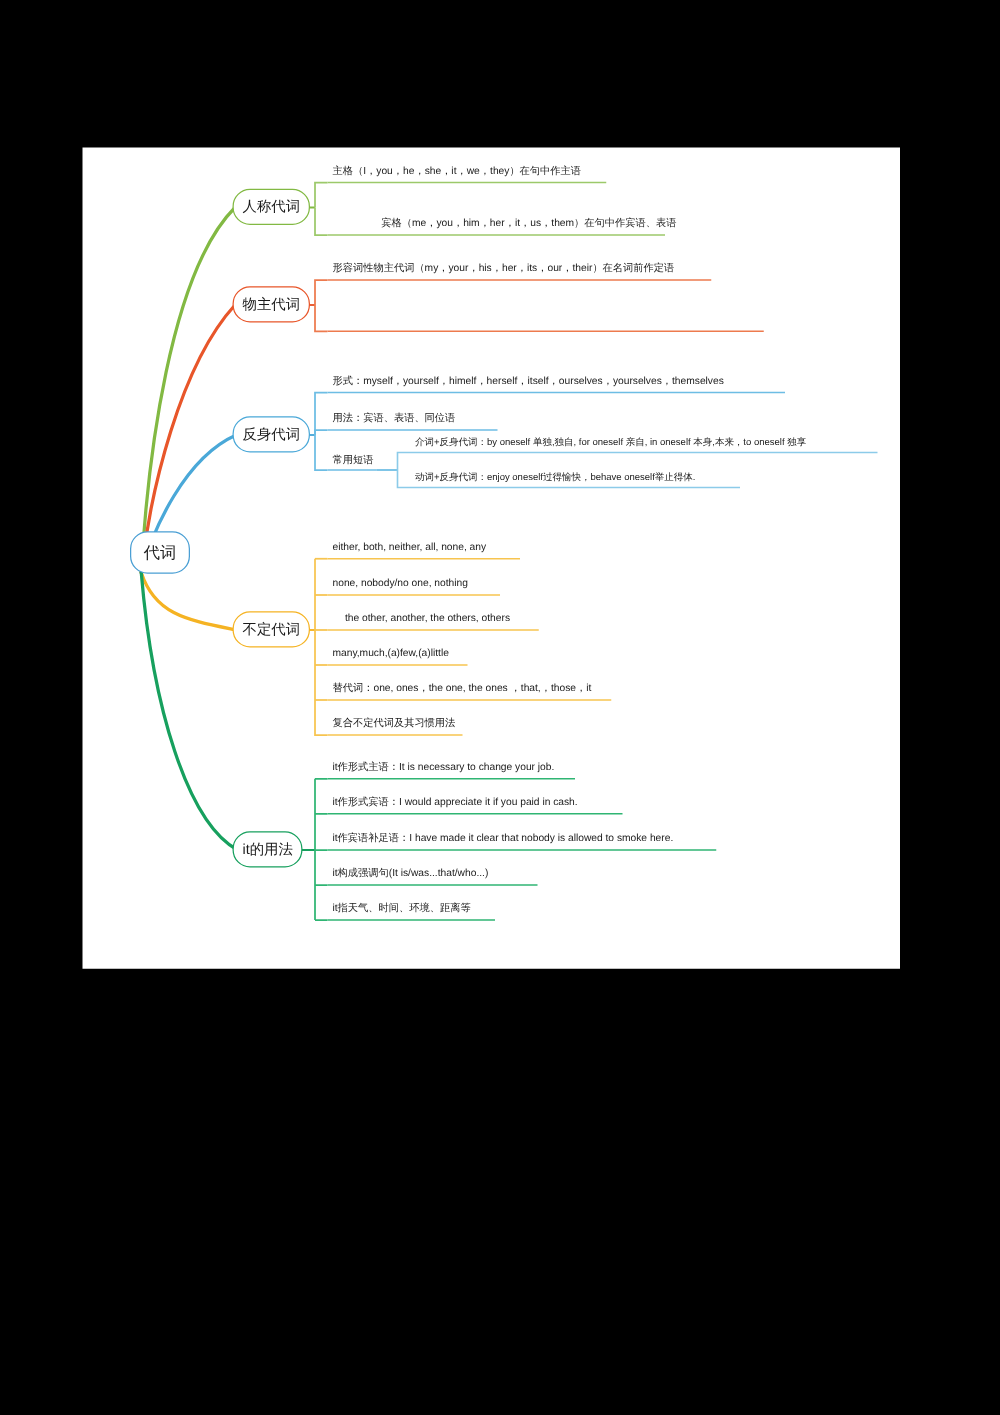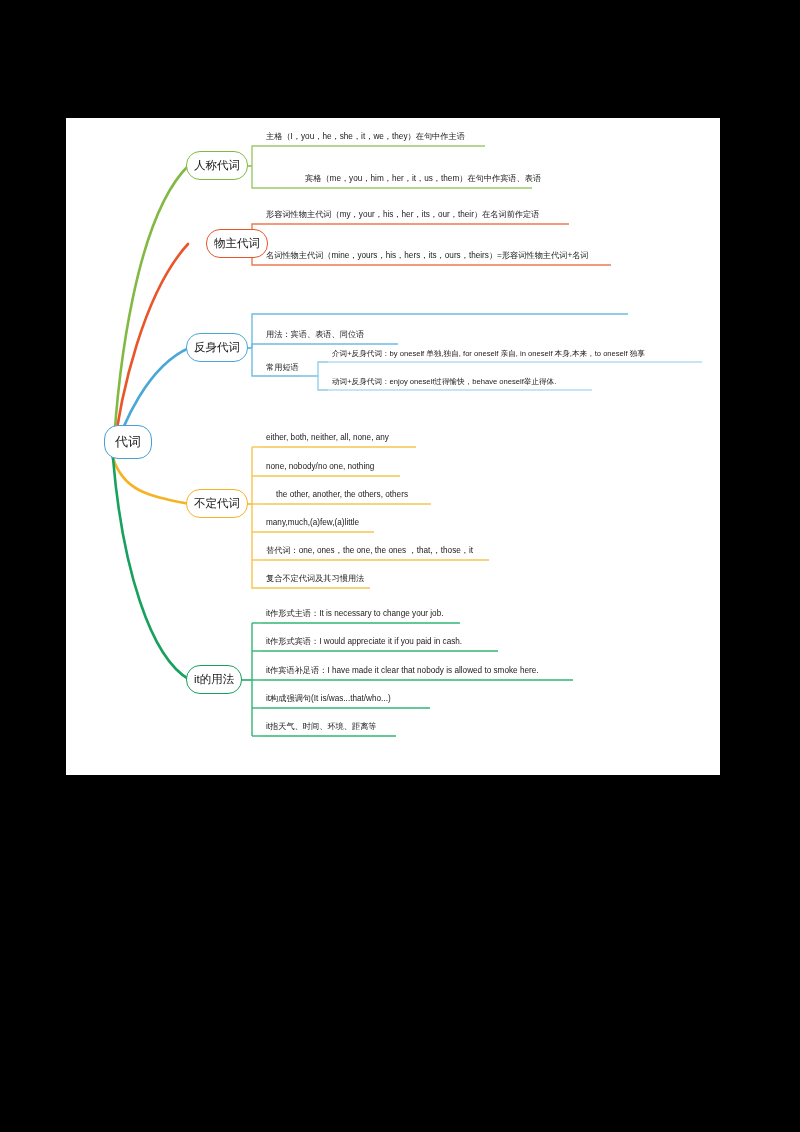--- a/index.html
+++ b/index.html
@@ -165,32 +165,32 @@
       <div class="node branch-node" style="left:120px; top:33px; border-color:#82b943;">
         <span>人称代词</span>
       </div>
       <div class="leaf" style="left:198px; top:14px;">
         <span>主格（I，you，he，she，it，we，they）在句中作主语</span>
       </div>
       <div class="leaf" style="left:198px; top:56px;margin-left:39px;">
         <span>宾格（me，you，him，her，it，us，them）在句中作宾语、表语</span>
       </div>
 
-      <div class="node branch-node" style="left:120px; top:111px; border-color:#e8562a;margin-left:20px;">
+      <div class="node branch-node" style="left:120px; top:111px; border-color:#e8562a;">
         <span>物主代词</span>
       </div>
       <div class="leaf" style="left:198px; top:92px;">
         <span>形容词性物主代词（my，your，his，her，its，our，their）在名词前作定语</span>
       </div>
-      <div class="leaf" style="left:198px; top:133px;">
-        <span>名词性物主代词（mine，yours，his，hers，its，ours，theirs）=形容词性物主代词+名词</span>
-      </div>
 
       <div class="node branch-node" style="left:120px; top:215px; border-color:#4aa8d8;">
         <span>反身代词</span>
+      </div>
+      <div class="leaf" style="left:198px; top:182px;">
+        <span>形式：myself，yourself，himelf，herself，itself，ourselves，yourselves，themselves</span>
       </div>
       <div class="leaf" style="left:198px; top:212px;">
         <span>用法：宾语、表语、同位语</span>
       </div>
       <div class="sub-label" style="left:198px; top:244px;">
         <span>常用短语</span>
       </div>
       <div class="leaf small" style="left:264px; top:231px;">
         <span>介词+反身代词：by oneself 单独,独自, for oneself 亲自, in oneself 本身,本来，to oneself 独享</span>
       </div>

